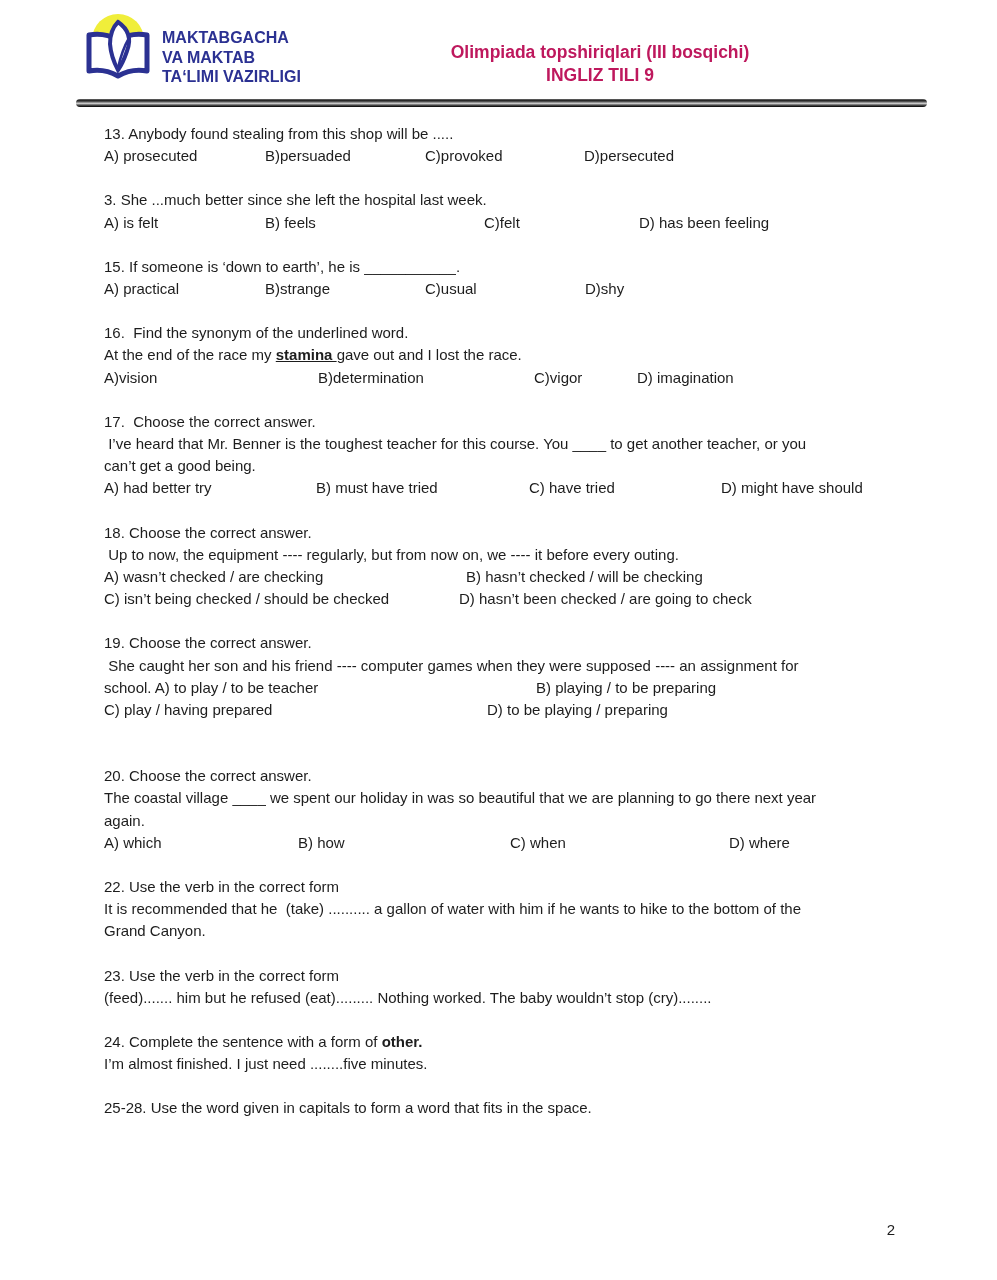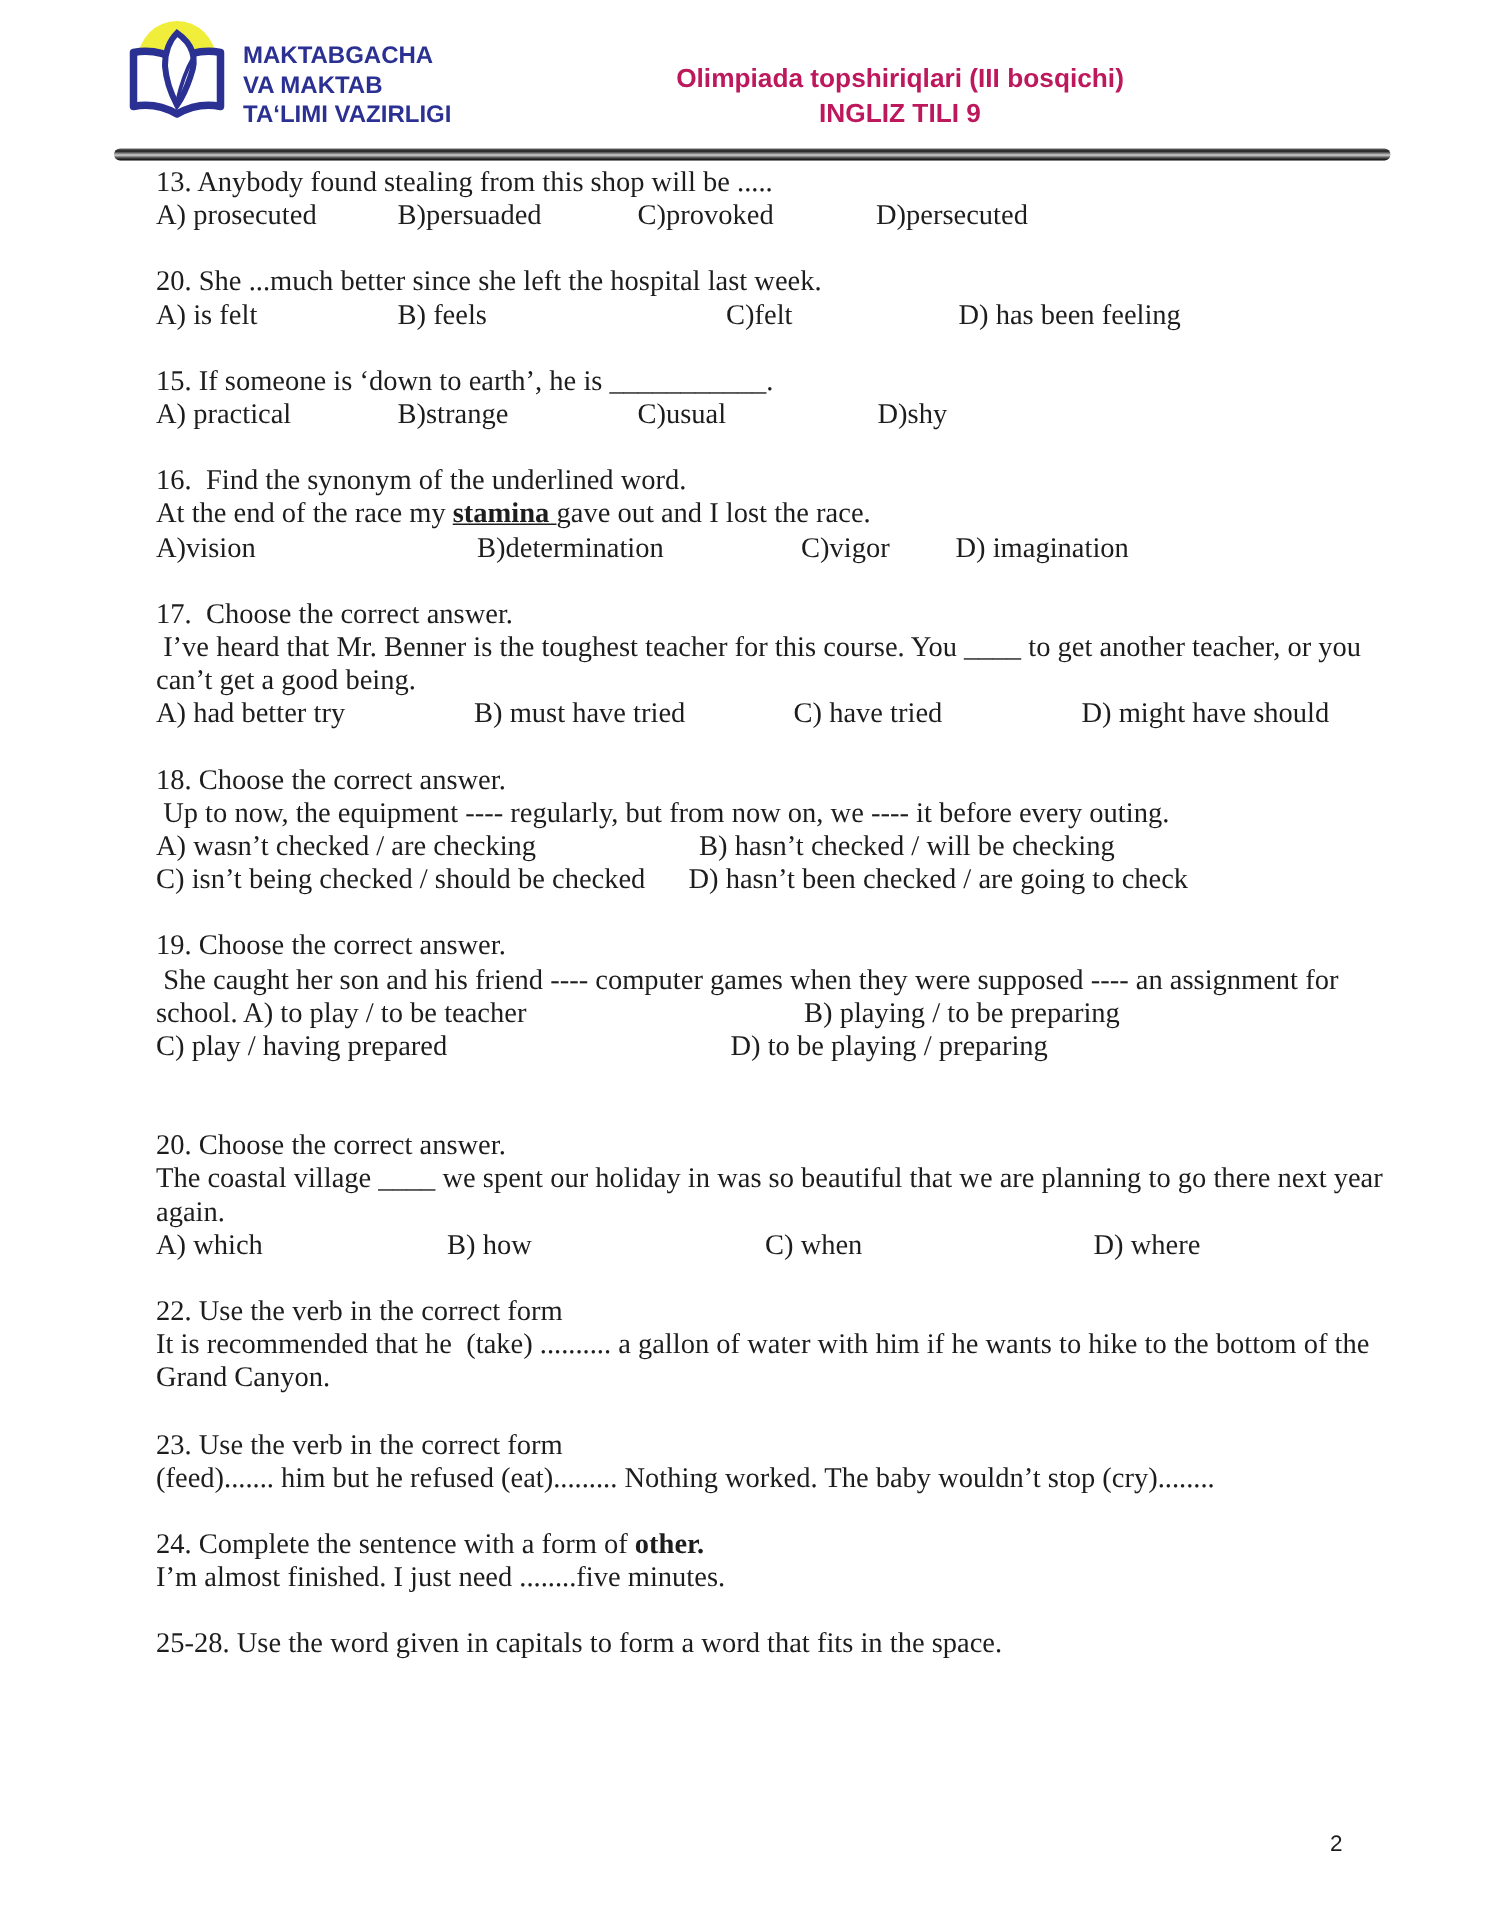--- a/index.html
+++ b/index.html
@@ -5,21 +5,21 @@
   html,body{margin:0;padding:0;background:#ffffff;}
   .page{position:relative;width:997px;height:1280px;background:#ffffff;overflow:hidden;
         font-family:"Liberation Sans",sans-serif;color:#1d1d1d;}
   .logo-graphic{position:absolute;left:80px;top:12px;width:78px;height:84px;}
   .logo-text{position:absolute;left:162px;top:28px;font-weight:bold;font-size:16px;
              line-height:19.5px;color:#2b3192;white-space:pre;}
   .titles{position:absolute;left:310px;top:41px;width:580px;text-align:center;
           font-weight:bold;font-size:17.5px;line-height:23px;color:#be185d;}
   .rule{position:absolute;left:76px;right:70px;top:99px;height:8px;border-radius:4px;
         background:linear-gradient(180deg,#6a6a6a 0%,#1e1e1e 22%,#cfcfcf 55%,#4a4a4a 78%,#000 100%);}
-  .content{position:absolute;left:104px;top:111px;width:800px;font-size:19px;line-height:22.2px;font-family:Liberation Serif, serif;}
+  .content{position:absolute;left:104px;top:123px;width:800px;font-size:15px;line-height:22.2px;}
   .line{white-space:pre;}
   .qblock{margin:0 0 22px 0;}
   .mb44{margin-bottom:44px !important;}
   .opts{position:relative;height:22.2px;}
   .opts span{position:absolute;top:0;white-space:pre;}
   .em-bu{font-weight:bold;text-decoration:underline;}
   .em-b{font-weight:bold;}
   .pagenum{position:absolute;right:102px;bottom:42px;font-size:15px;color:#1d1d1d;}
 </style>
 </head>
@@ -48,21 +48,21 @@
       <div class="line">13. Anybody found stealing from this shop will be .....</div>
       <div class="opts">
         <span style="left:0">A) prosecuted</span>
         <span style="left:161px">B)persuaded</span>
         <span style="left:321px">C)provoked</span>
         <span style="left:480px">D)persecuted</span>
       </div>
     </div>
 
     <div class="qblock">
-      <div class="line">20. She ...much better since she left the hospital last week.</div>
+      <div class="line">3. She ...much better since she left the hospital last week.</div>
       <div class="opts">
         <span style="left:0">A) is felt</span>
         <span style="left:161px">B) feels</span>
         <span style="left:380px">C)felt</span>
         <span style="left:535px">D) has been feeling</span>
       </div>
     </div>
 
     <div class="qblock">
       <div class="line">15. If someone is ‘down to earth’, he is ___________.</div>

